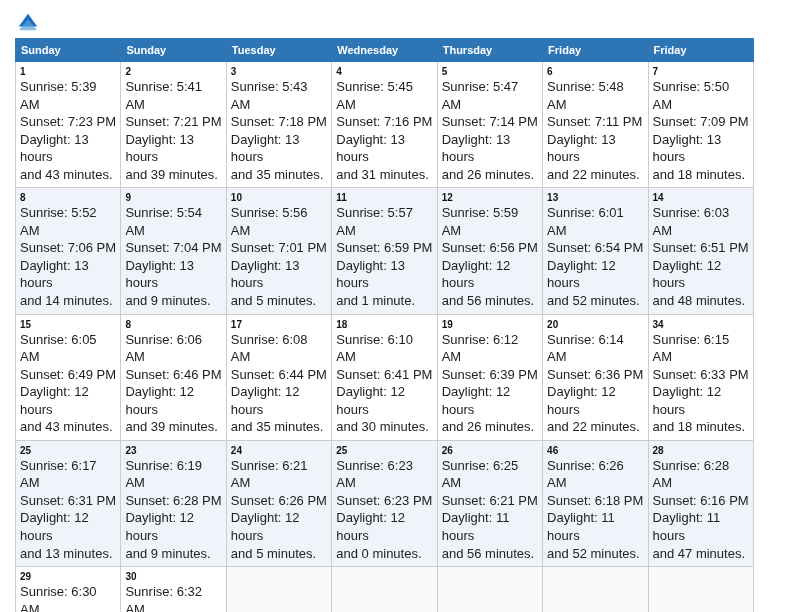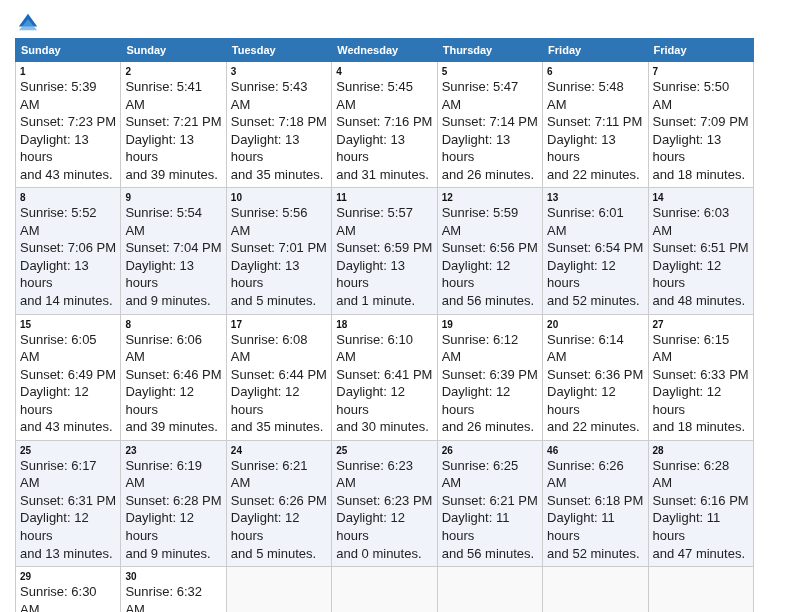--- a/index.html
+++ b/index.html
@@ -212,21 +212,21 @@
           </td>
           <td>
             <span class="day-num">19</span>
             <div class="day-info">Sunrise: 6:12 AM<br>Sunset: 6:39 PM<br>Daylight: 12 hours<br>and 26 minutes.</div>
           </td>
           <td>
             <span class="day-num">20</span>
             <div class="day-info">Sunrise: 6:14 AM<br>Sunset: 6:36 PM<br>Daylight: 12 hours<br>and 22 minutes.</div>
           </td>
           <td>
-            <span class="day-num">27</span>
+            <span class="day-num">34</span>
             <div class="day-info">Sunrise: 6:15 AM<br>Sunset: 6:33 PM<br>Daylight: 12 hours<br>and 18 minutes.</div>
           </td>
         </tr>
         <tr>
           <td>
             <span class="day-num">25</span>
             <div class="day-info">Sunrise: 6:17 AM<br>Sunset: 6:31 PM<br>Daylight: 12 hours<br>and 13 minutes.</div>
           </td>
           <td>
             <span class="day-num">23</span>

